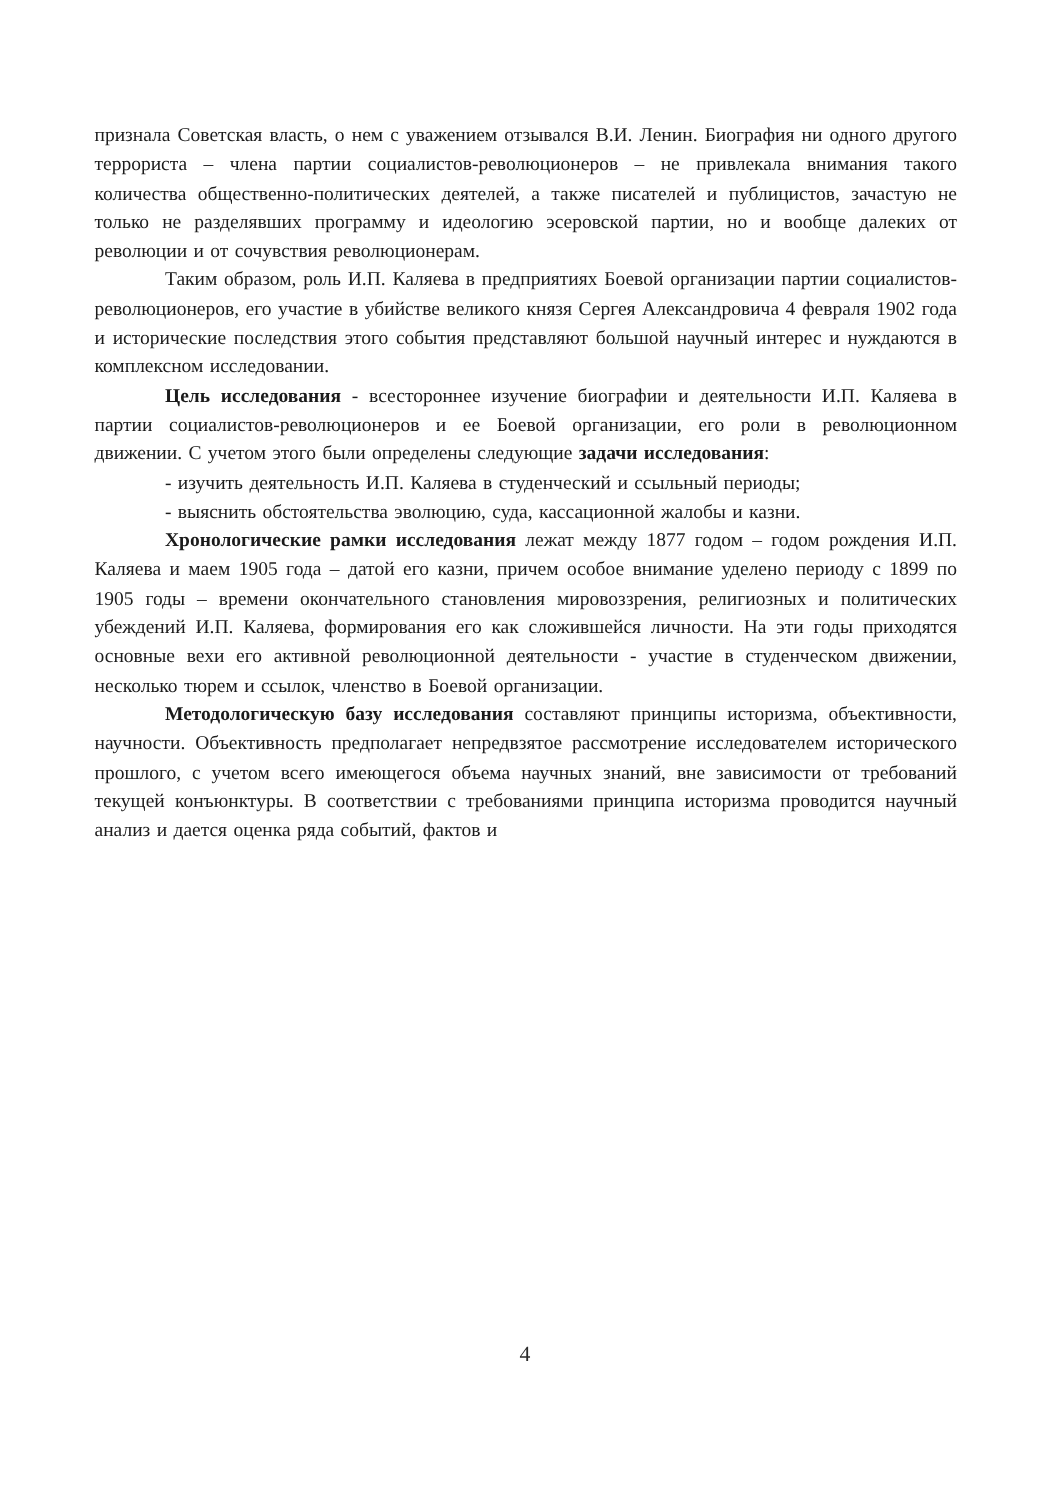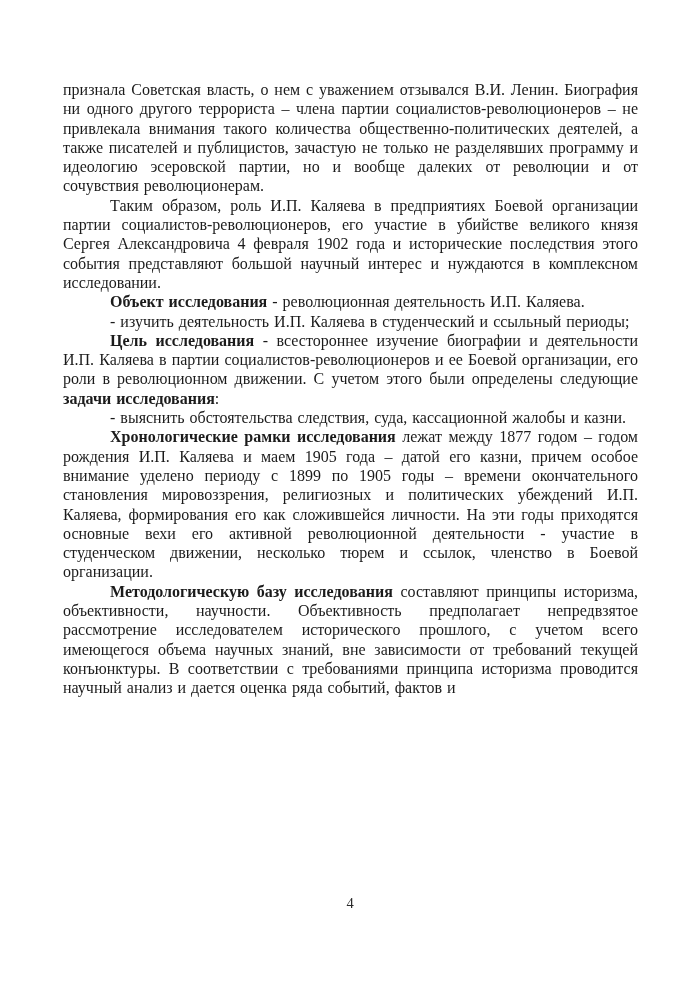--- a/index.html
+++ b/index.html
@@ -10,21 +10,21 @@
     overflow:hidden;
     font-family:"Liberation Serif","DejaVu Serif",serif;
     color:#1b1b1b;
   }
   .content{
     position:absolute;
     left:63px;top:80px;width:575px;
   }
   .para{
     margin:0;padding:0;
-    font-size:16px;
+    font-size:13px;
     line-height:19.3px;
     text-align:justify;
     text-indent:47px;
     word-spacing:1px;
   }
   .para.noindent{text-indent:0;}
   .b{font-weight:700;}
   .footer{
     position:absolute;
     left:0;right:0;top:895px;
@@ -36,30 +36,29 @@
 </head>
 <body>
 
 <div class="page">
   <div class="content">
 
     <p class="para noindent"><span>признала Советская власть, о нем с уважением отзывался В.И. Ленин. Биография ни одного другого террориста – члена партии социалистов-революционеров – не привлекала внимания такого количества общественно-политических деятелей, а также писателей и публицистов, зачастую не только не разделявших программу и идеологию эсеровской партии, но и вообще далеких от революции и от сочувствия революционерам.</span></p>
 
     <p class="para"><span>Таким образом, роль И.П. Каляева в предприятиях Боевой организации партии социалистов-революционеров, его участие в убийстве великого князя Сергея Александровича 4 февраля 1902 года и исторические последствия этого события представляют большой научный интерес и нуждаются в комплексном исследовании.</span></p>
 
-    <p class="para"><span class="b">Объект исследования</span><span> - революционная деятельность И.П. Каляева.</span></p>
 
+
+    <p class="para"><span class="b">Цель исследования</span><span> - всестороннее изучение биографии и деятельности И.П. Каляева в партии социалистов-революционеров и ее Боевой организации, его роли в революционном движении. С учетом этого были определены следующие </span><span class="b">задачи исследования</span><span>:</span></p>
 
     <p class="para"><span>- изучить деятельность И.П. Каляева в студенческий и ссыльный периоды;</span></p>
 
-    <p class="para"><span class="b">Цель исследования</span><span> - всестороннее изучение биографии и деятельности И.П. Каляева в партии социалистов-революционеров и ее Боевой организации, его роли в революционном движении. С учетом этого были определены следующие </span><span class="b">задачи исследования</span><span>:</span></p>
 
 
-
-    <p class="para"><span>- выяснить обстоятельства следствия, суда, кассационной жалобы и казни.</span></p>
+    <p class="para"><span>- выяснить обстоятельства эволюцию, суда, кассационной жалобы и казни.</span></p>
 
     <p class="para"><span class="b">Хронологические рамки исследования</span><span> лежат между 1877 годом – годом рождения И.П. Каляева и маем 1905 года – датой его казни, причем особое внимание уделено периоду с 1899 по 1905 годы – времени окончательного становления мировоззрения, религиозных и политических убеждений И.П. Каляева, формирования его как сложившейся личности. На эти годы приходятся основные вехи его активной революционной деятельности - участие в студенческом движении, несколько тюрем и ссылок, членство в Боевой организации.</span></p>
 
     <p class="para"><span class="b">Методологическую базу исследования</span><span> составляют принципы историзма, объективности, научности. Объективность предполагает непредвзятое рассмотрение исследователем исторического прошлого, с учетом всего имеющегося объема научных знаний, вне зависимости от требований текущей конъюнктуры. В соответствии с требованиями принципа историзма проводится научный анализ и дается оценка ряда событий, фактов и</span></p>
 
   </div>
 
   <div class="footer">4</div>
 </div>
 

